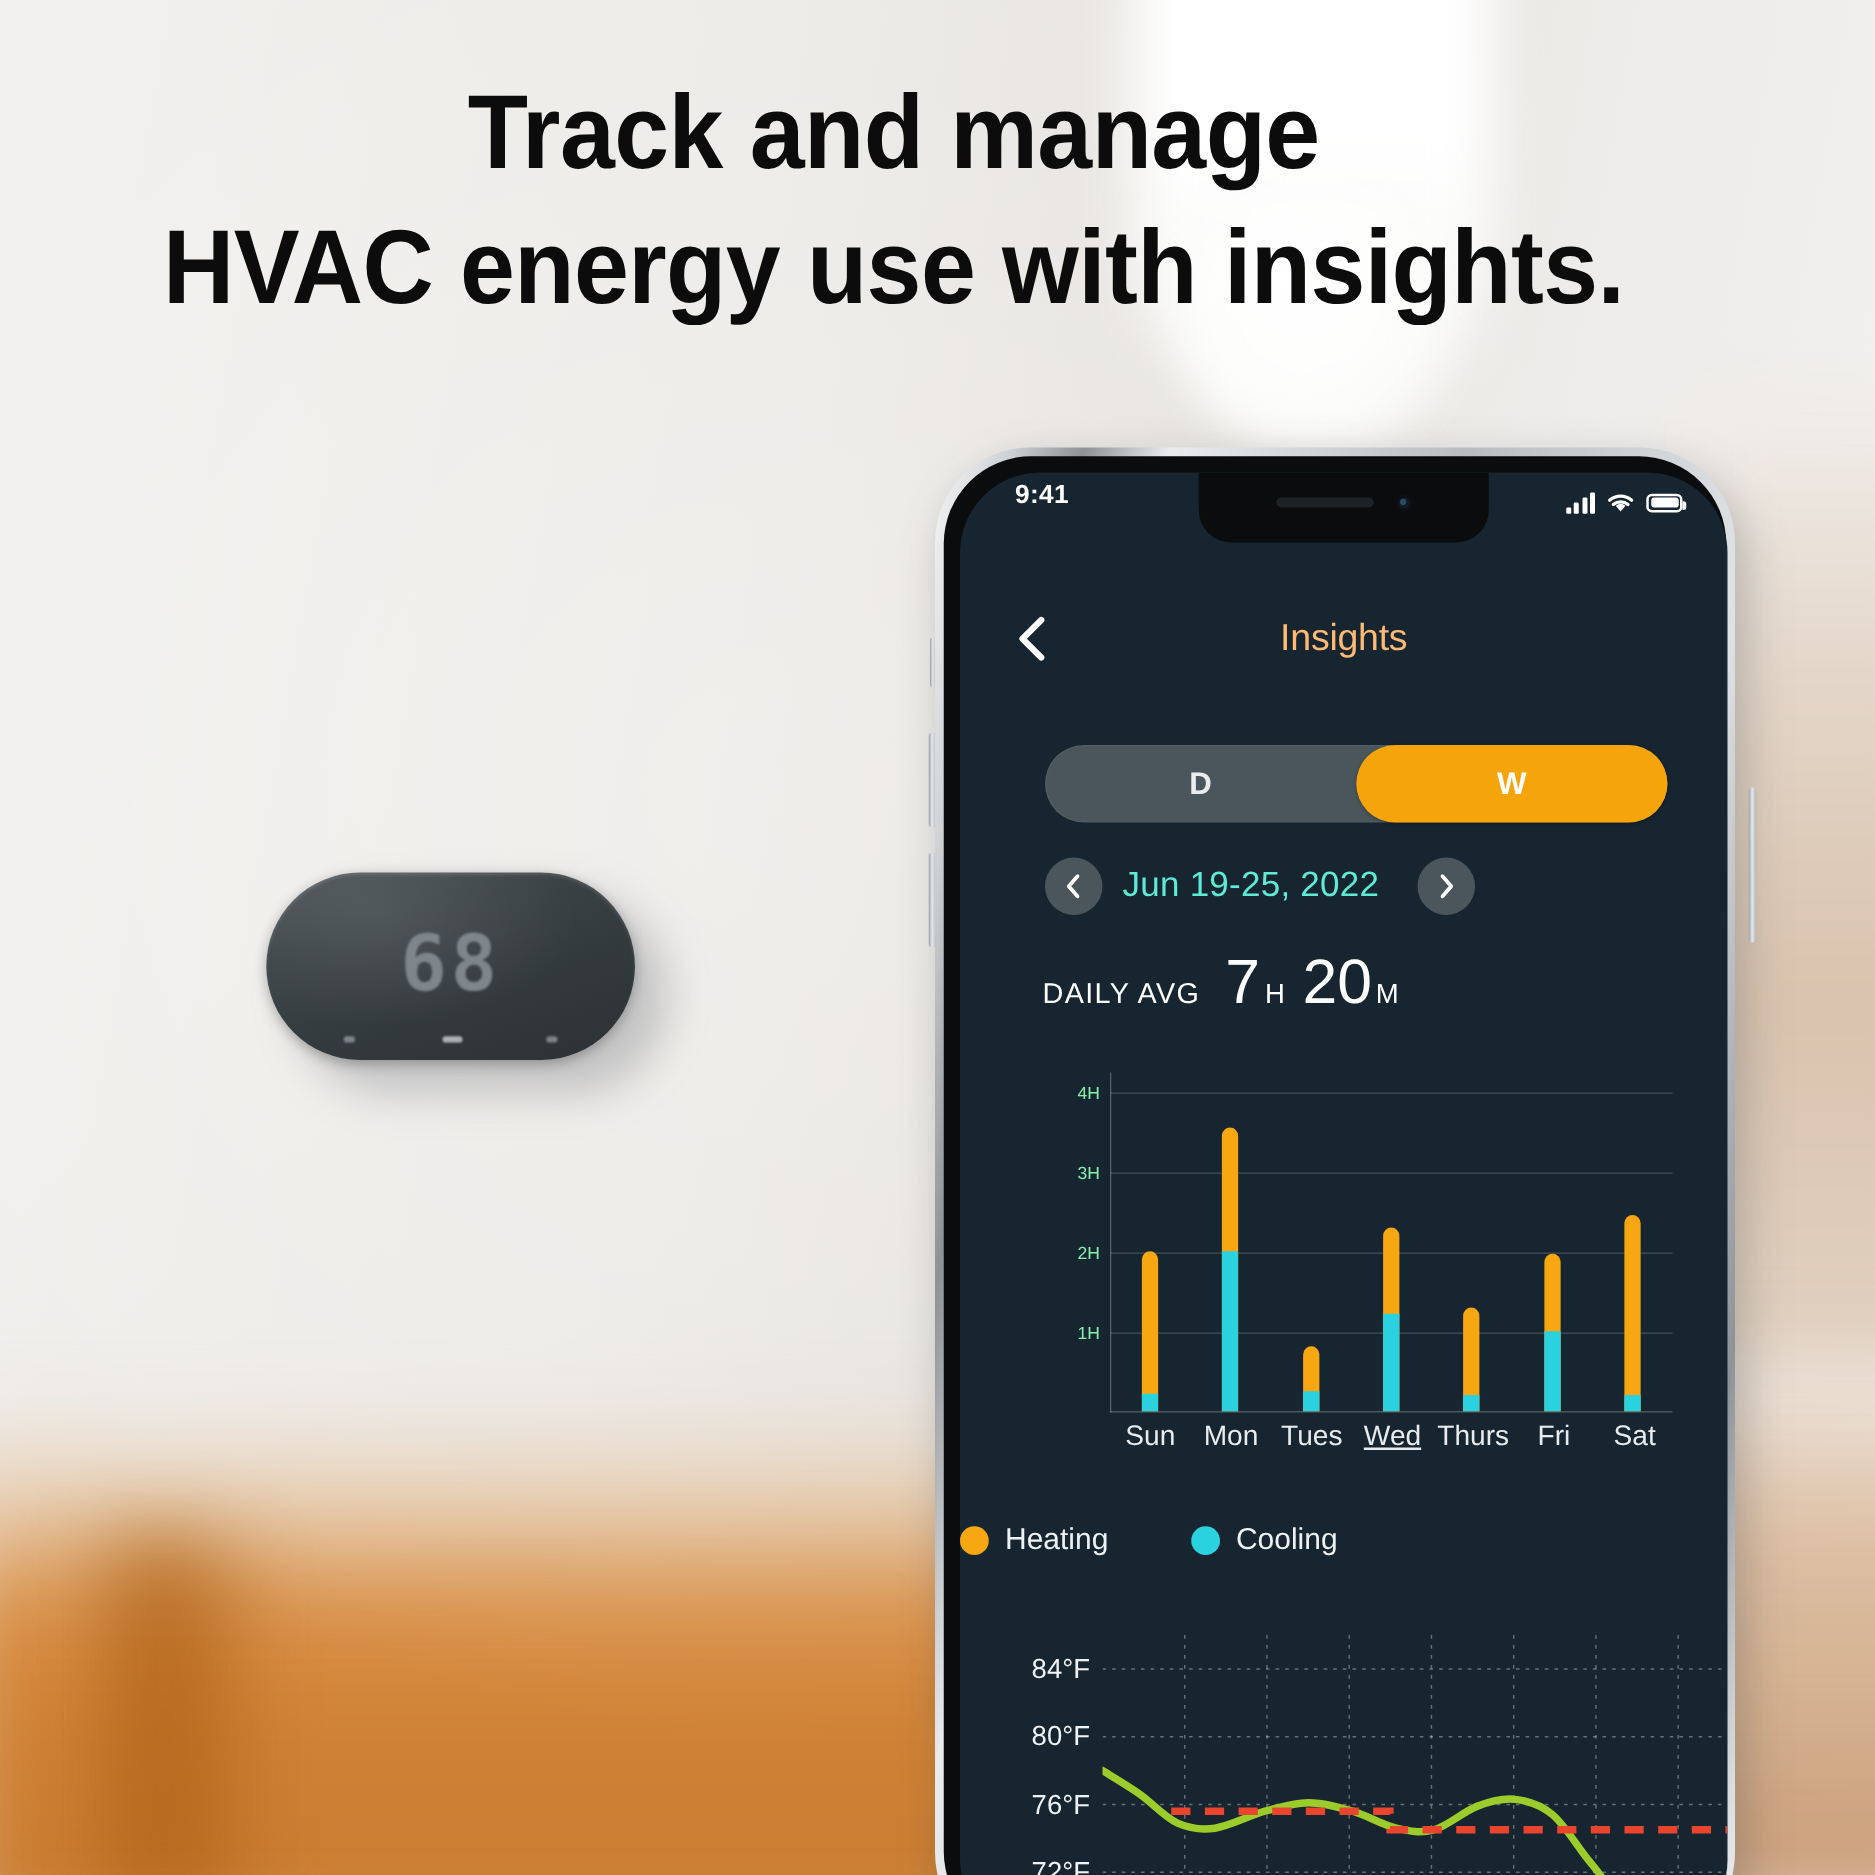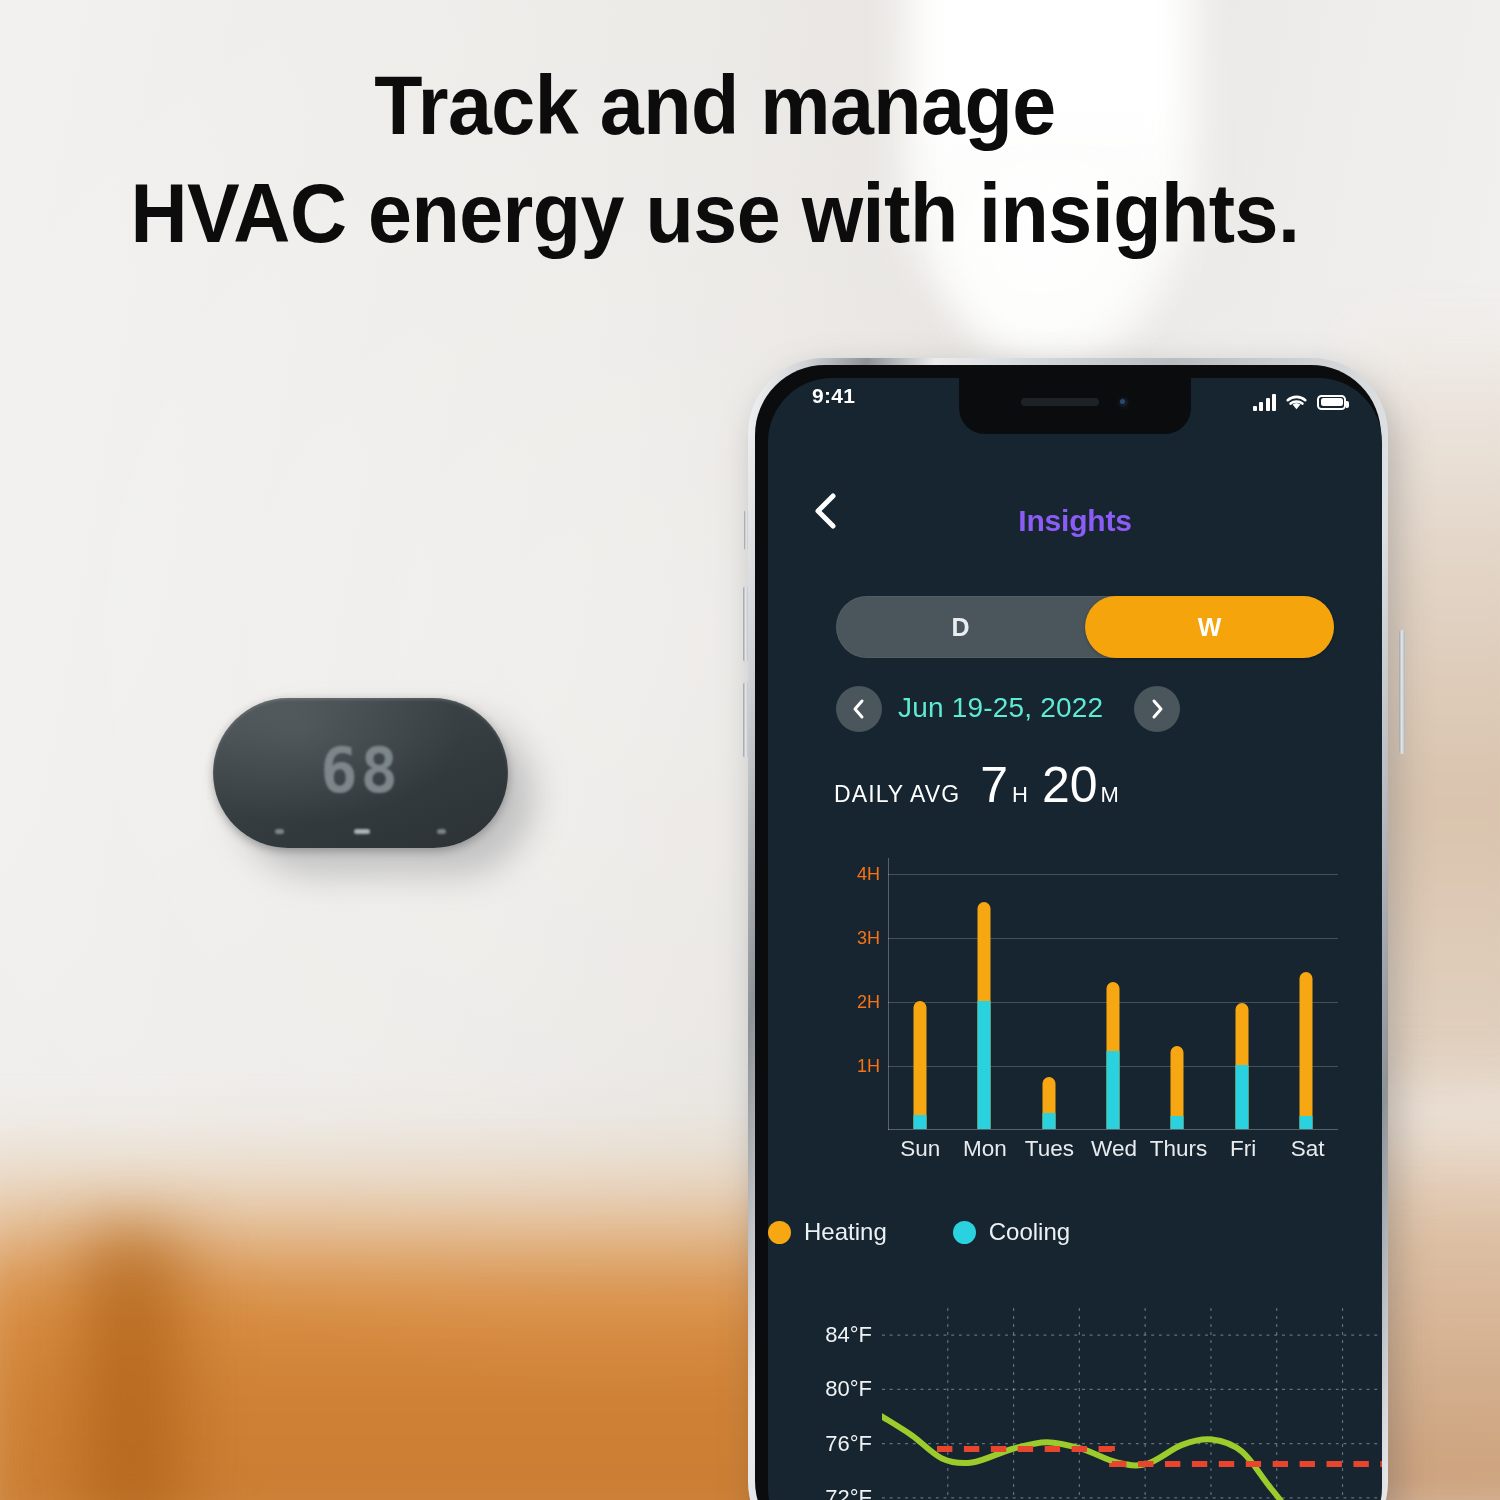--- a/index.html
+++ b/index.html
@@ -145,21 +145,21 @@
   .bat::after{content:"";position:absolute;right:-4.5px;top:4px;width:2.5px;height:7px;background:#fff;border-radius:0 2px 2px 0;}
 
   
   .navbar{position:absolute;left:0;top:104px;width:100%;height:62px;z-index:3;}
   .nav-back{
     position:absolute;left:40px;top:8px;width:40px;height:42px;cursor:pointer;
   }
   .nav-back svg{display:block;}
   .nav-title{
     position:absolute;left:0;right:0;top:12px;text-align:center;
-    color:#8b5cf6;font-size:30px;font-weight:700;letter-spacing:-.2px;margin-top:10px;
+    color:#fdba74;font-size:30px;font-weight:400;letter-spacing:-.2px;
   }
 
   
   .seg{
     position:absolute;left:68px;top:218px;width:498px;height:62px;
     background:#4a565c;border-radius:31px;display:flex;z-index:3;
     box-shadow:inset 0 0 0 1px rgba(255,255,255,.05);
   }
   .seg-item{
     flex:1;display:flex;align-items:center;justify-content:center;
@@ -184,21 +184,21 @@
   .avg-label{font-size:23px;letter-spacing:1.1px;font-weight:400;}
   .avg-h{font-size:50px;font-weight:400;margin-left:20px;line-height:1;}
   .avg-hu{font-size:22px;font-weight:400;margin-left:4px;}
   .avg-m{font-size:50px;font-weight:400;margin-left:14px;line-height:1;}
   .avg-mu{font-size:22px;font-weight:400;margin-left:3px;}
 
   
   .barchart{position:absolute;left:60px;top:480px;width:512px;height:320px;z-index:3;}
   .bc-ylabels{position:absolute;left:0;top:0;width:52px;height:272px;}
   .bc-ylabels span{
-    position:absolute;right:0;color:#f97316;font-size:18px;transform:translateY(-50%);
+    position:absolute;right:0;color:#86efac;font-size:14px;transform:translateY(-50%);
   }
   .bc-plot{position:absolute;left:60px;top:0;right:2px;height:272px;}
   .bc-grid{position:absolute;left:0;right:0;height:1px;background:rgba(255,255,255,.20);}
   .bc-axisY{position:absolute;left:0;top:0;bottom:0;width:1px;background:rgba(255,255,255,.28);}
   .bc-axisX{position:absolute;left:0;right:0;bottom:0;height:1px;background:rgba(255,255,255,.28);}
   .bc-bars{position:absolute;left:0;right:0;top:0;bottom:1px;}
   .bar{position:absolute;bottom:0;width:13px;transform:translateX(-50%);}
   .bar .heat{position:absolute;left:0;width:13px;background:#f7a711;border-radius:7px 7px 0 0;}
   .bar .cool{position:absolute;left:0;bottom:0;width:13px;background:#2ad2e0;}
   .bc-xlabels{position:absolute;left:60px;right:0;top:278px;height:34px;}
@@ -364,21 +364,21 @@
                 <div class="bar" style="left: 92.8571%; height: 156.8px;">
                   <div class="heat" style="bottom: 0px; height: 156.8px; background: rgb(247, 167, 17);"></div>
                   <div class="cool" style="height: 12.8px; background: rgb(42, 210, 224);"></div>
                 </div>
               </div>
           </div>
           <div class="bc-xlabels" id="bcX">
               <span style="left: 7.14286%;">Sun</span>
               <span style="left: 21.4286%;">Mon</span>
               <span style="left: 35.7143%;">Tues</span>
-              <span style="left: 50%;">Wed</span>
+              <span style="left: 50%; text-decoration: underline;">Wed</span>
               <span style="left: 64.2857%;">Thurs</span>
               <span style="left: 78.5714%;">Fri</span>
               <span style="left: 92.8571%;">Sat</span>
             </div>
         </div>
 
         <div class="legend">
           <div class="lg">
             <span class="lg-dot" id="lgd0" style="background: rgb(247, 167, 17);"></span>
             <span class="lg-txt">Heating</span>

